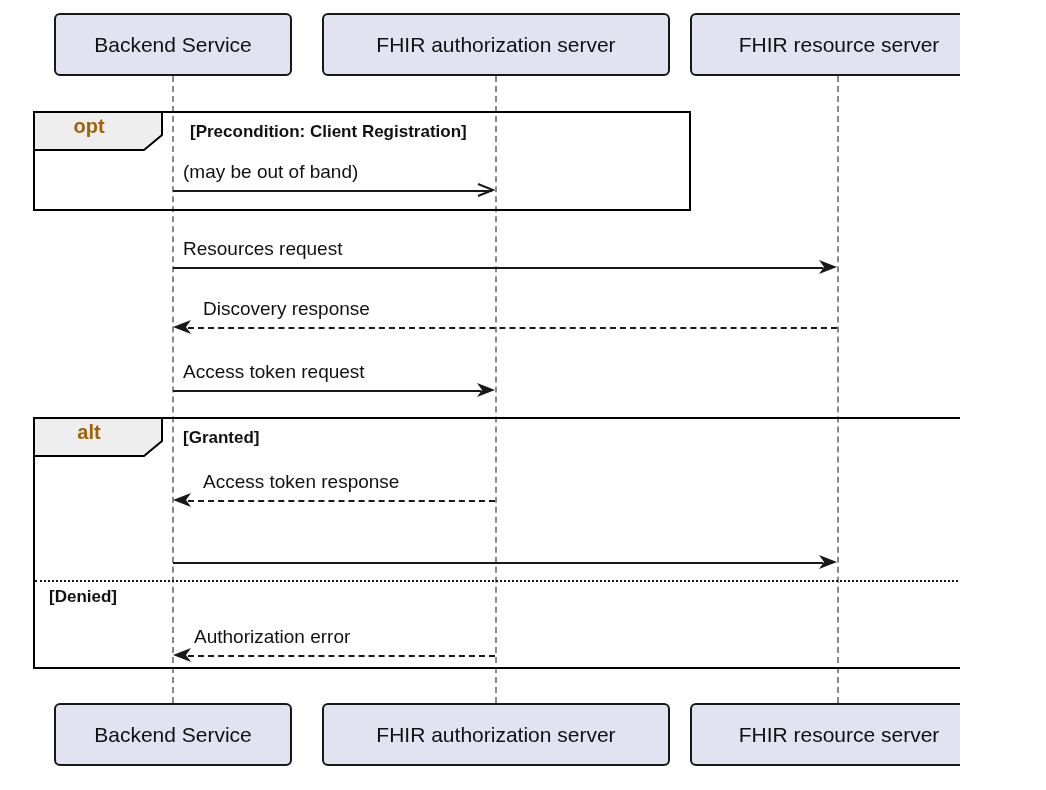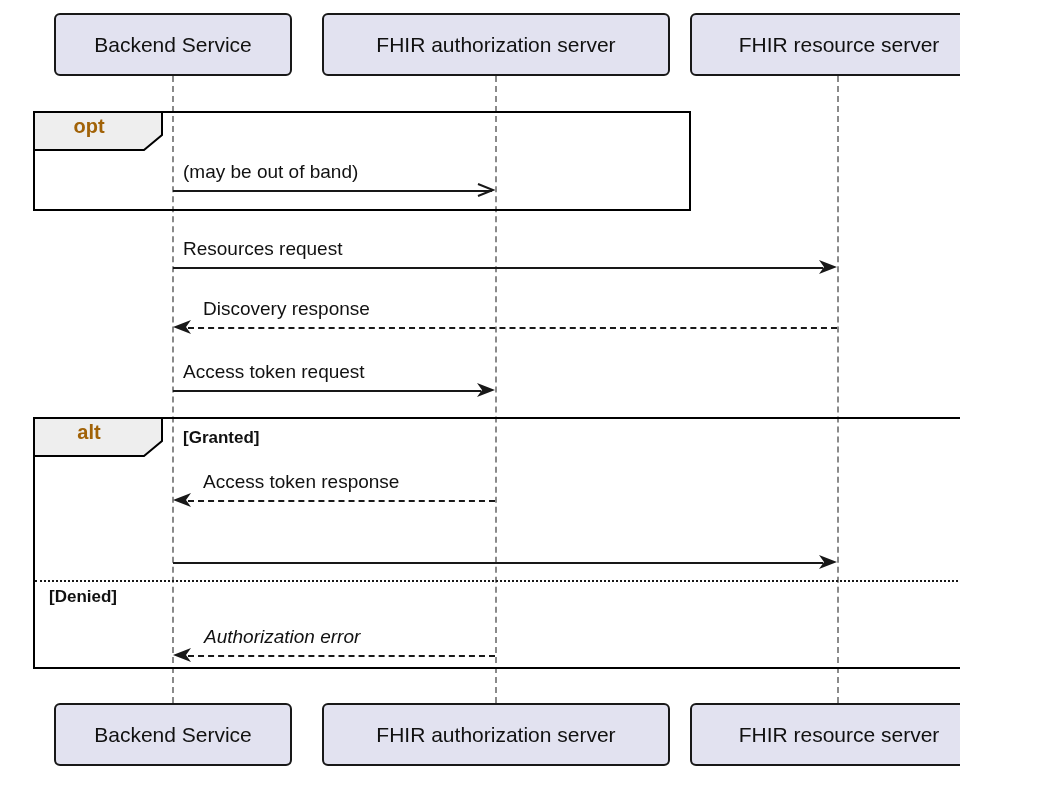--- a/index.html
+++ b/index.html
@@ -107,20 +107,21 @@
   </div>
   <div class="participant" style="left:690px;top:13px;width:298px;">
     <span>FHIR resource server</span>
   </div>
 
   <div class="fragment" style="left:33px;top:111px;width:658px;height:100px;">
     <svg class="frag-pentagon" width="130" height="40" viewBox="0 0 130 40">
       <path d="M1,1 H129 V24 L111,39 H1 Z" fill="#eeeeee" stroke="#000000" stroke-width="2"></path>
     </svg>
     <div class="frag-operator">opt</div>
+    <div class="guard" style="left:155px;top:9px;">[Precondition: Client Registration]</div>
   </div>
 
   <div class="msg-label" style="left:183px;top:161px;">(may be out of band)</div>
   <div class="msg-line solid" style="left:173px;top:190px;width:319px;"></div>
   <svg class="arrowhead" style="left:475px;top:182px;" width="20" height="16" viewBox="0 0 20 16">
     <path d="M3,2 L18,8 L3,14" fill="none" stroke="#181818" stroke-width="2"></path>
   </svg>
 
   <div class="msg-label" style="left:183px;top:238px;">Resources request</div>
   <div class="msg-line solid" style="left:173px;top:267px;width:650px;"></div>
@@ -154,21 +155,21 @@
   <div class="msg-line dashed" style="left:188px;top:500px;width:307px;"></div>
   <svg class="arrowhead" style="left:173px;top:493px;" width="18" height="14" viewBox="0 0 18 14">
     <path d="M18,0 L0,7 L18,14 L13,7 Z" fill="#181818"></path>
   </svg>
 
   <div class="msg-line solid" style="left:173px;top:562px;width:650px;"></div>
   <svg class="arrowhead" style="left:819px;top:555px;" width="18" height="14" viewBox="0 0 18 14">
     <path d="M0,0 L18,7 L0,14 L5,7 Z" fill="#181818"></path>
   </svg>
 
-  <div class="msg-label" style="left:204px;top:626px;font-style:italic;">Authorization error</div>
+  <div class="msg-label" style="left:194px;top:626px;">Authorization error</div>
   <div class="msg-line dashed" style="left:188px;top:655px;width:307px;"></div>
   <svg class="arrowhead" style="left:173px;top:648px;" width="18" height="14" viewBox="0 0 18 14">
     <path d="M18,0 L0,7 L18,14 L13,7 Z" fill="#181818"></path>
   </svg>
 
   <div class="participant" style="left:54px;top:703px;width:238px;">
     <span>Backend Service</span>
   </div>
   <div class="participant" style="left:322px;top:703px;width:348px;">
     <span>FHIR authorization server</span>

